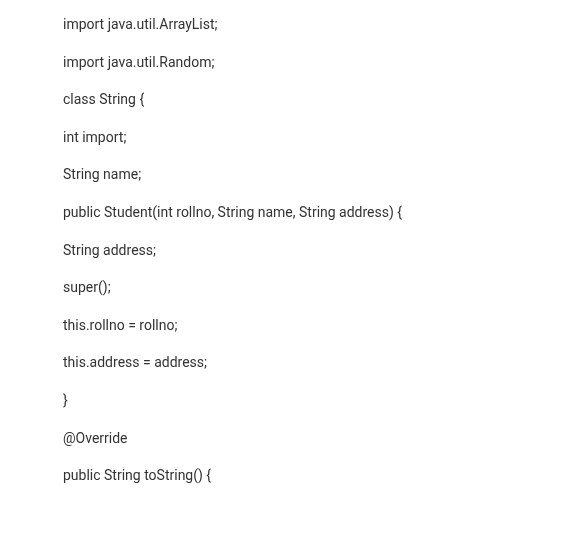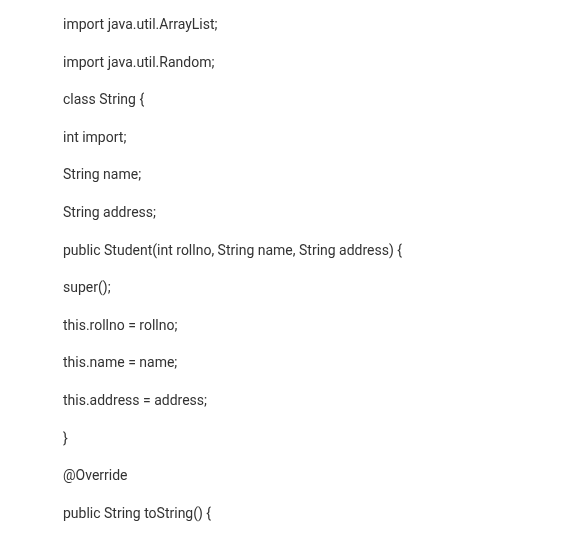--- a/index.html
+++ b/index.html
@@ -23,23 +23,22 @@
   </style>
 </head>
 <body>
 
 <div>
   <div class="code-line">import java.util.ArrayList;</div>
   <div class="code-line">import java.util.Random;</div>
   <div class="code-line">class String {</div>
   <div class="code-line">int import;</div>
   <div class="code-line">String name;</div>
+  <div class="code-line">public Student(int rollno, String name, String address) {</div>
   <div class="code-line">String address;</div>
-  <div class="code-line">public Student(int rollno, String name, String address) {</div>
   <div class="code-line">super();</div>
   <div class="code-line">this.rollno = rollno;</div>
-  <div class="code-line">this.name = name;</div>
   <div class="code-line">this.address = address;</div>
   <div class="code-line">}</div>
   <div class="code-line">@Override</div>
   <div class="code-line">public String toString() {</div>
 
 </div>
 
 </body></html>

